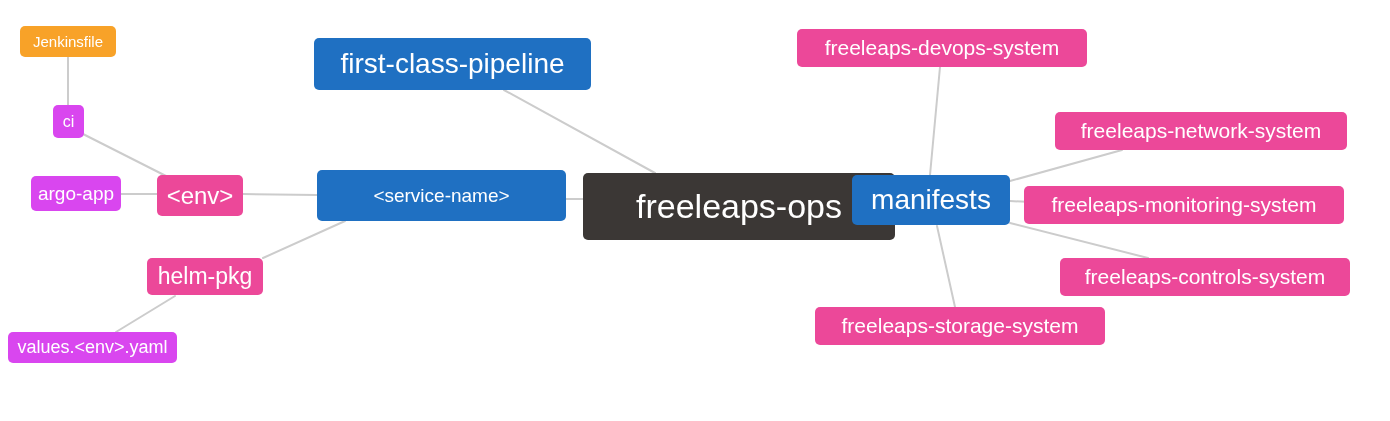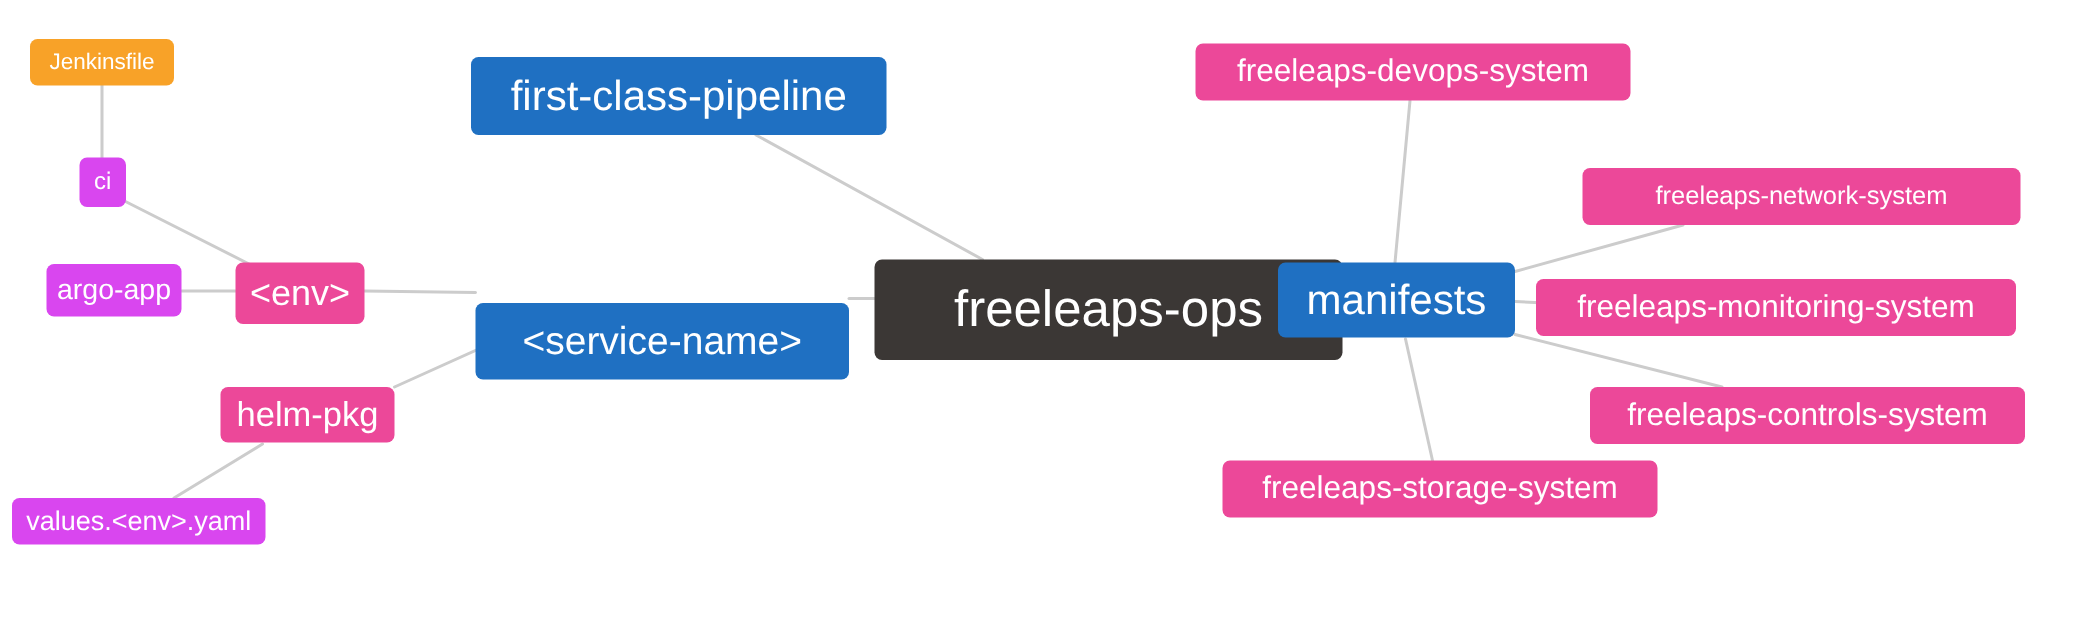--- a/index.html
+++ b/index.html
@@ -73,29 +73,29 @@
   <div class="node c-red" style="left:31px; top:176px; width:90px; height:35px; font-size:19px;">argo-app</div>
 
   <div class="node c-green" style="left:157px; top:175px; width:86px; height:41px; font-size:24px;">&lt;env&gt;</div>
 
   <div class="node c-green" style="left:147px; top:258px; width:116px; height:37px; font-size:23px;">helm-pkg</div>
 
   <div class="node c-red" style="left:8px; top:332px; width:169px; height:31px; font-size:18px;">values.&lt;env&gt;.yaml</div>
 
   <div class="node c-blue" style="left:314px; top:38px; width:277px; height:52px; font-size:28px;">first-class-pipeline</div>
 
-  <div class="node c-blue" style="left:317px; top:170px; width:249px; height:51px; font-size:26px;margin-top:32px;">&lt;service-name&gt;</div>
+  <div class="node c-blue" style="left:317px; top:170px; width:249px; height:51px; font-size:19px;">&lt;service-name&gt;</div>
 
   <div class="node c-dark" style="left:583px; top:173px; width:312px; height:67px; font-size:34px;">freeleaps-ops</div>
 
   <div class="node c-blue" style="left:852px; top:175px; width:158px; height:50px; font-size:28px;">manifests</div>
 
   <div class="node c-green" style="left:797px; top:29px; width:290px; height:38px; font-size:21px;">freeleaps-devops-system</div>
 
-  <div class="node c-green" style="left:1055px; top:112px; width:292px; height:38px; font-size:17px;">freeleaps-network-system</div>
+  <div class="node c-green" style="left:1055px; top:112px; width:292px; height:38px; font-size:21px;">freeleaps-network-system</div>
 
   <div class="node c-green" style="left:1024px; top:186px; width:320px; height:38px; font-size:21px;">freeleaps-monitoring-system</div>
 
   <div class="node c-green" style="left:1060px; top:258px; width:290px; height:38px; font-size:21px;">freeleaps-controls-system</div>
 
   <div class="node c-green" style="left:815px; top:307px; width:290px; height:38px; font-size:21px;">freeleaps-storage-system</div>
 
 </div>
 
 </body></html>

